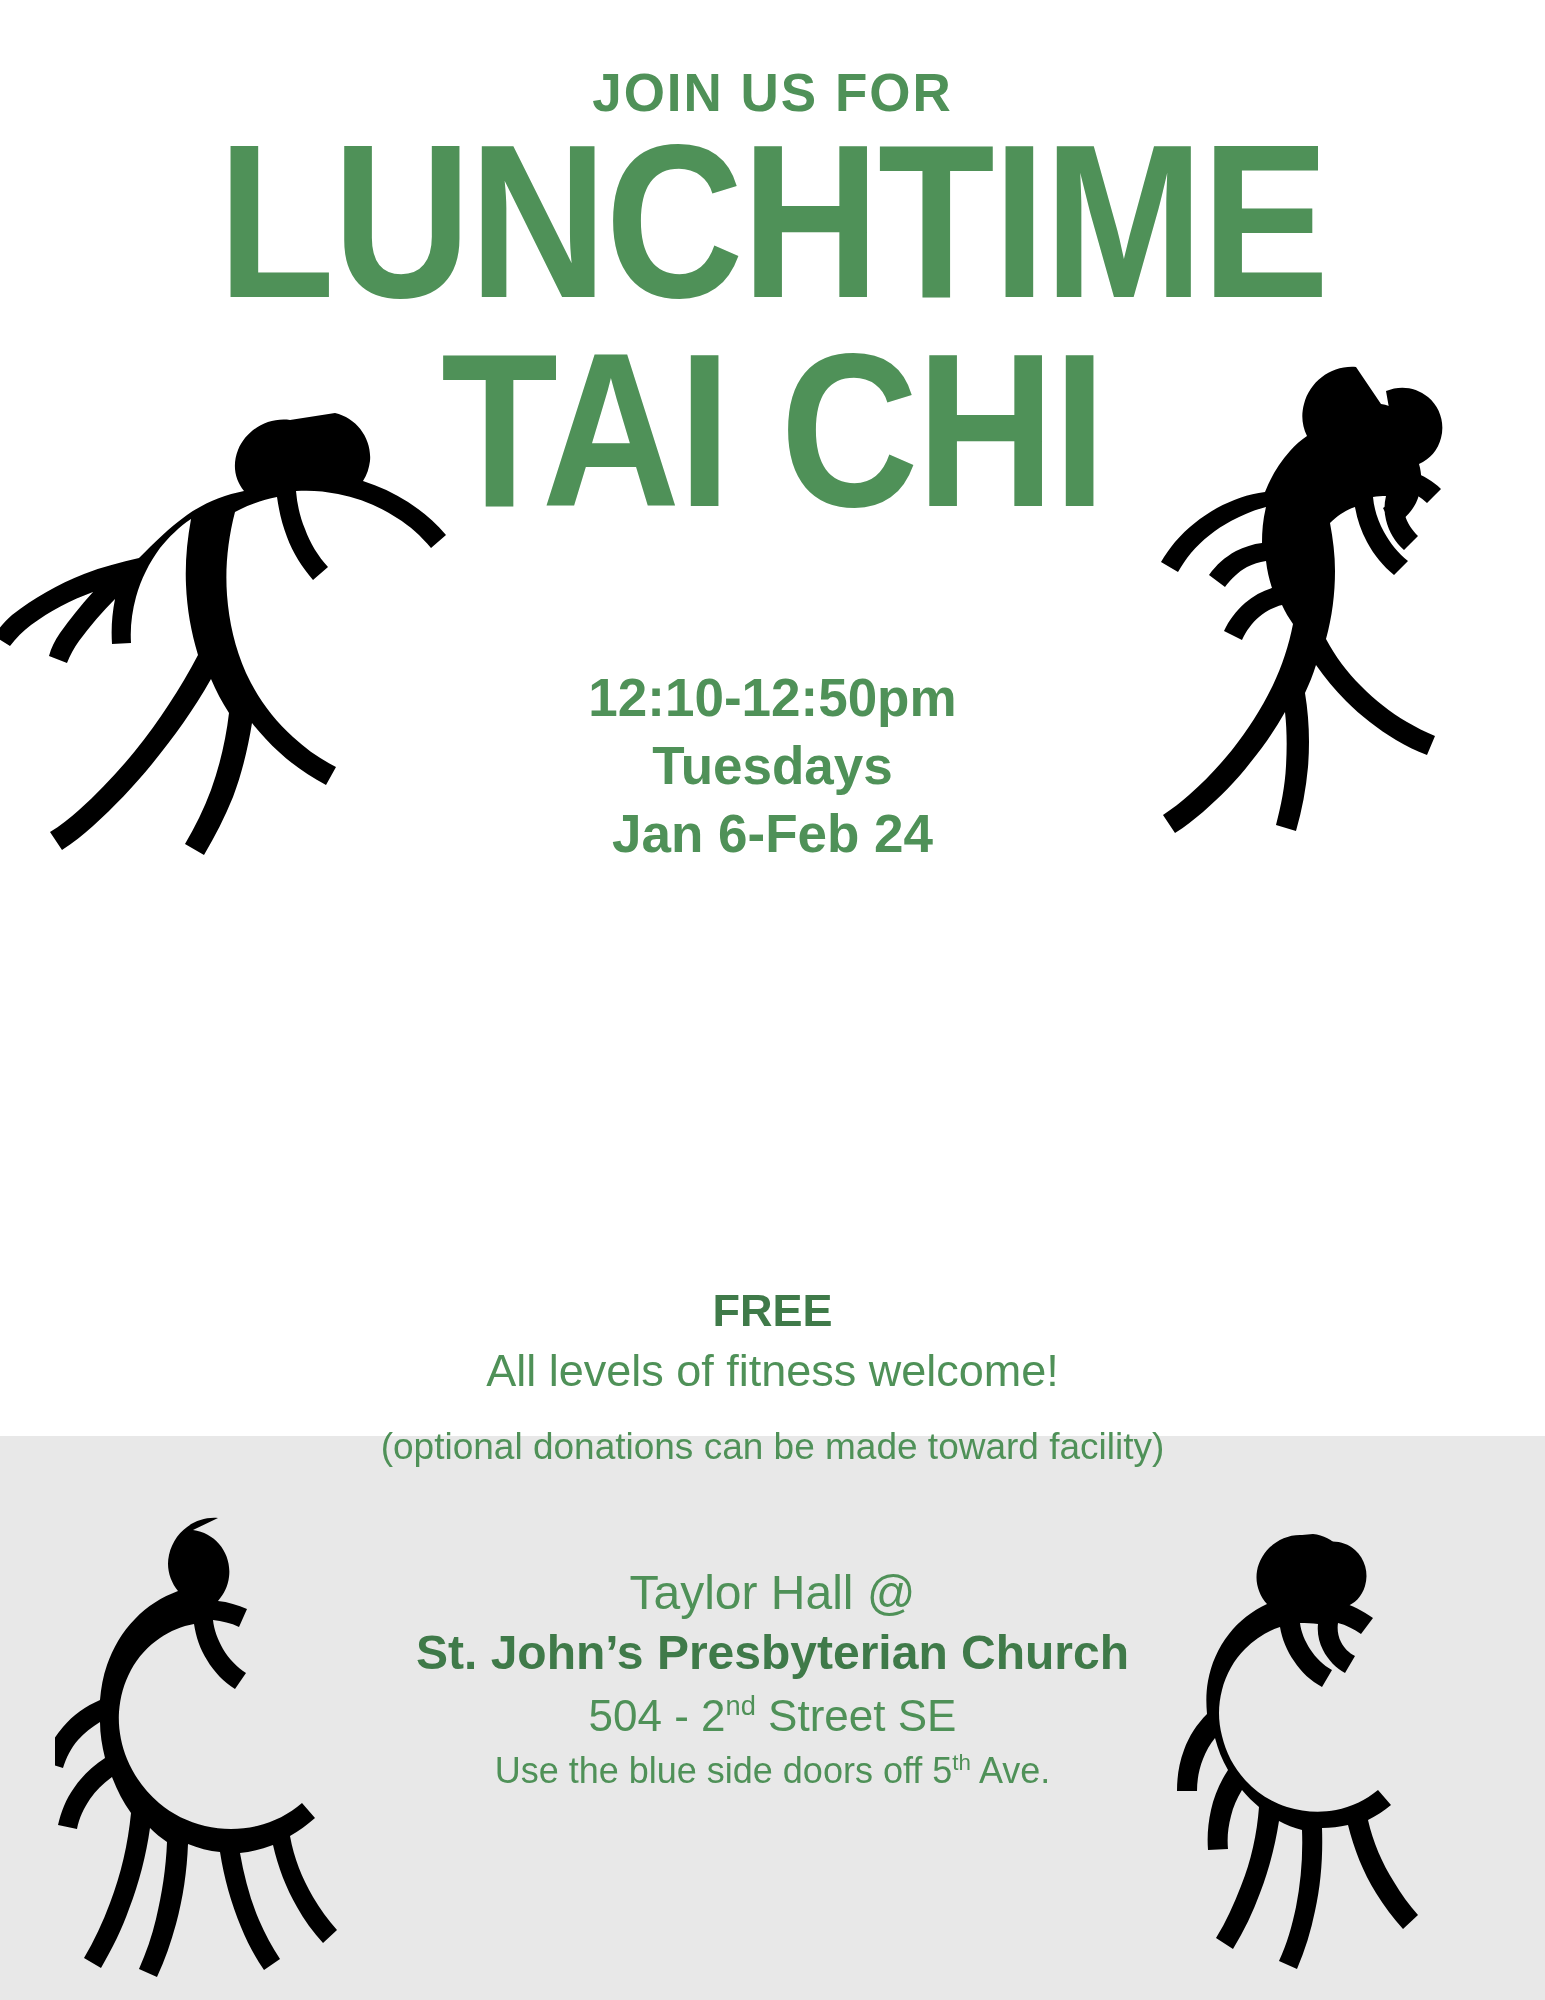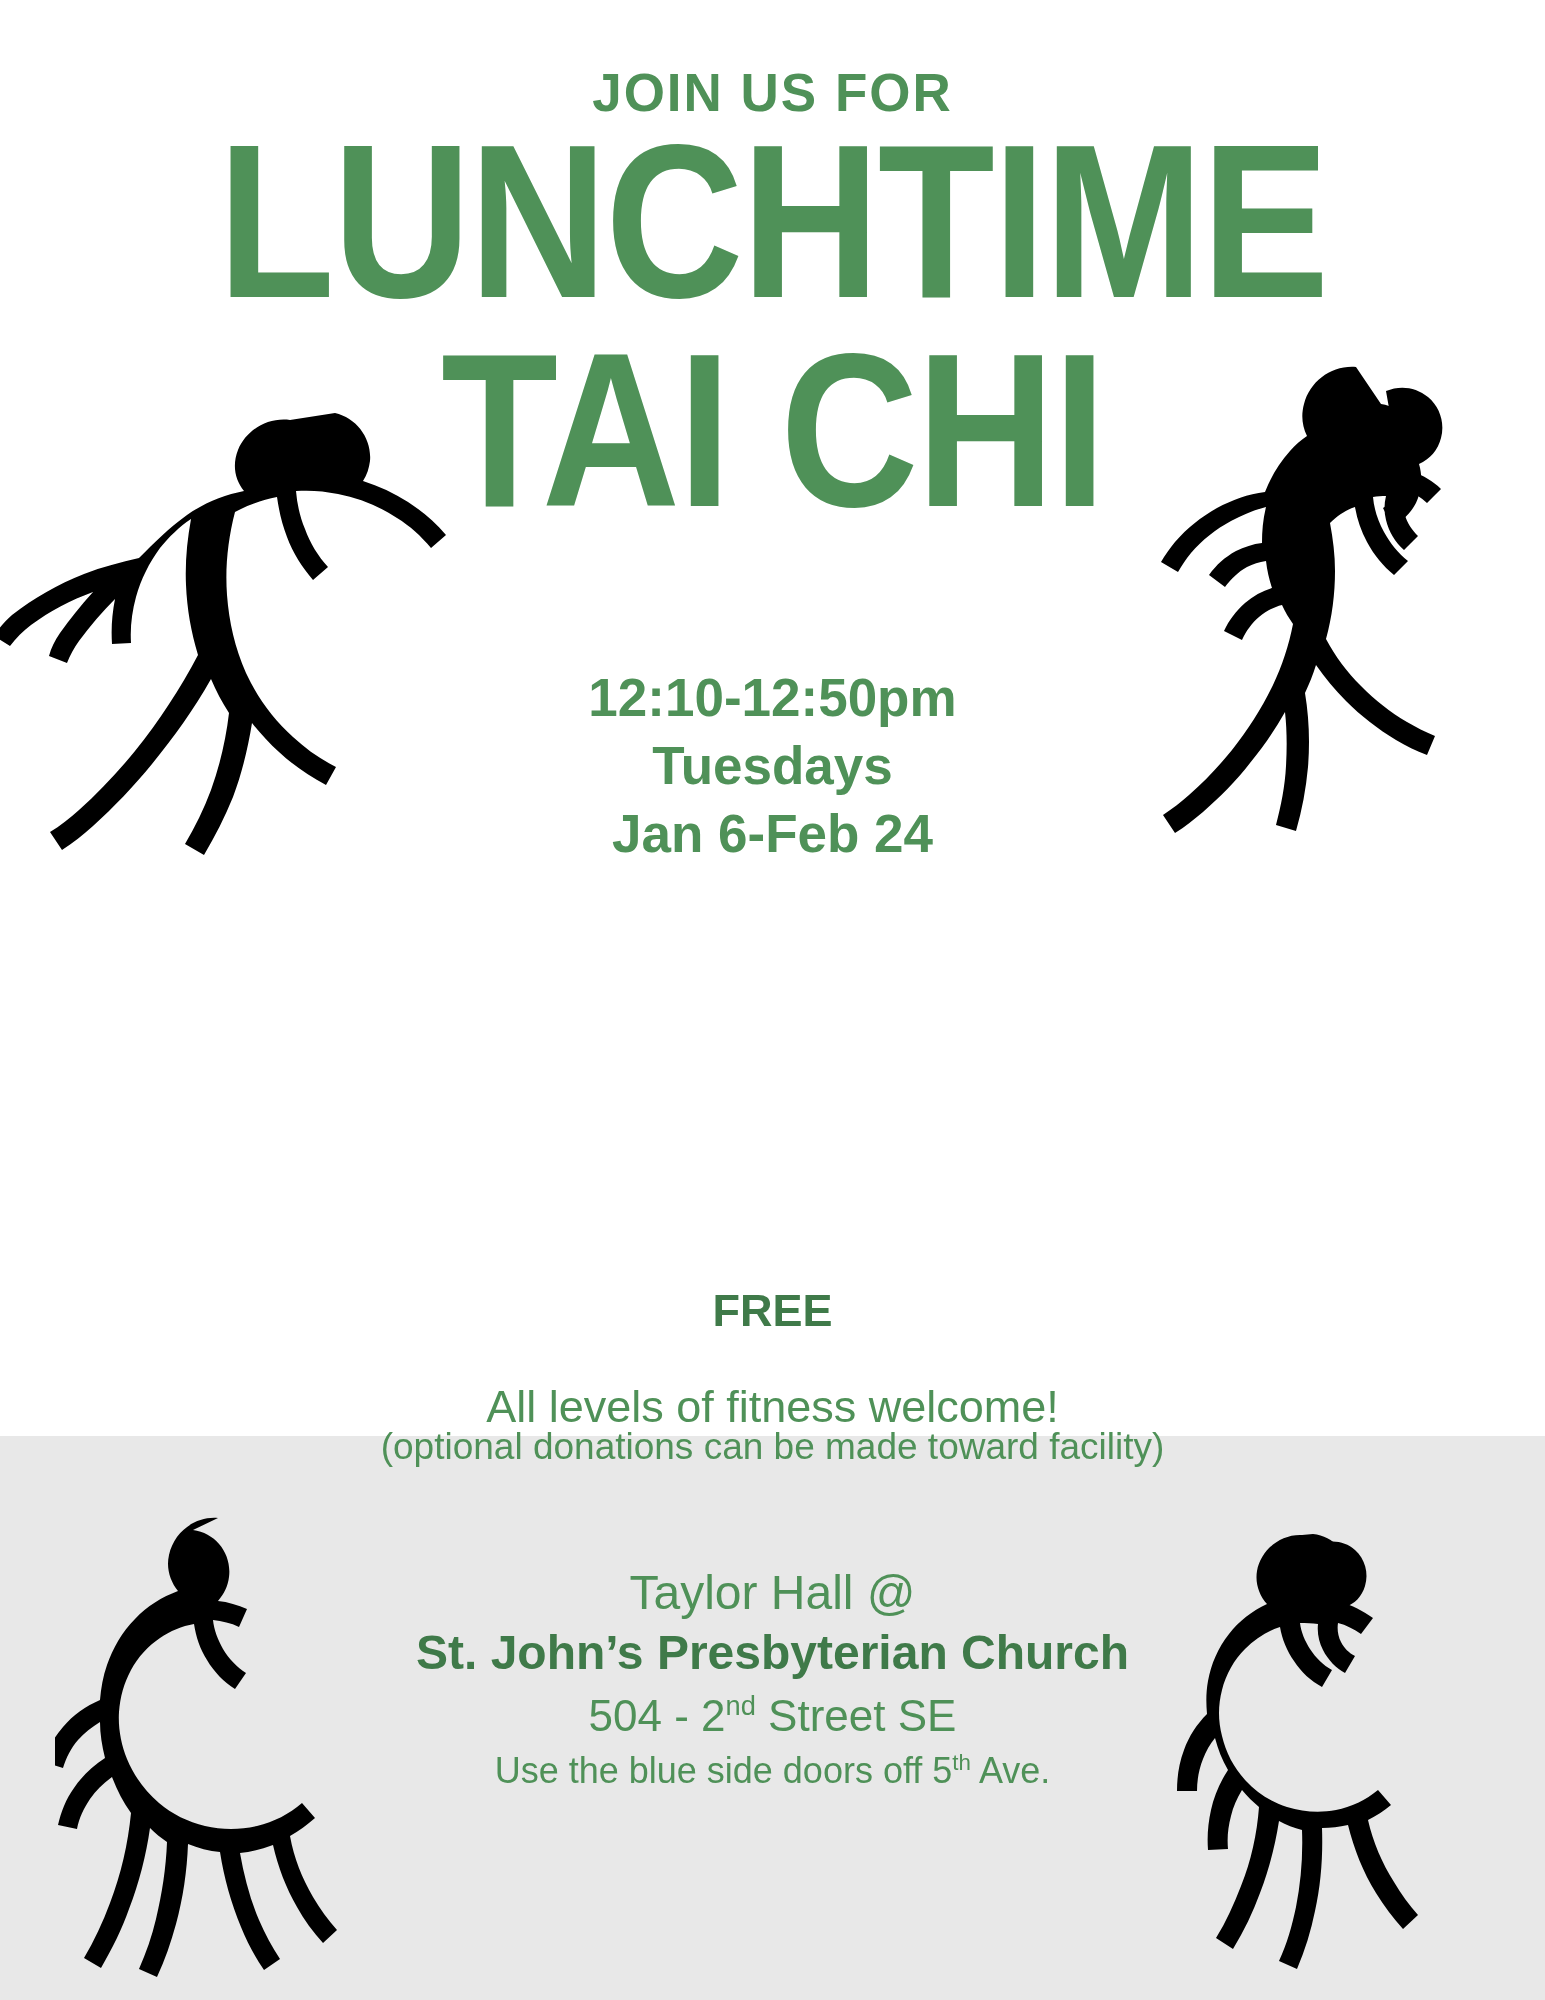--- a/index.html
+++ b/index.html
@@ -90,21 +90,20 @@
   .free {
     top: 1285px;
     font-size: 45px;
     font-weight: bold;
     color: #3f7a49;
   }
   .levels {
     top: 1345px;
     font-size: 45px;
     color: #4f9158;
-    margin-top: 36px;
   }
   .donations {
     top: 1410px;
     font-size: 37px;
     color: #4f9158;
     margin-top: 16px;
   }
 
   .venue1 {
     top: 1565px;

